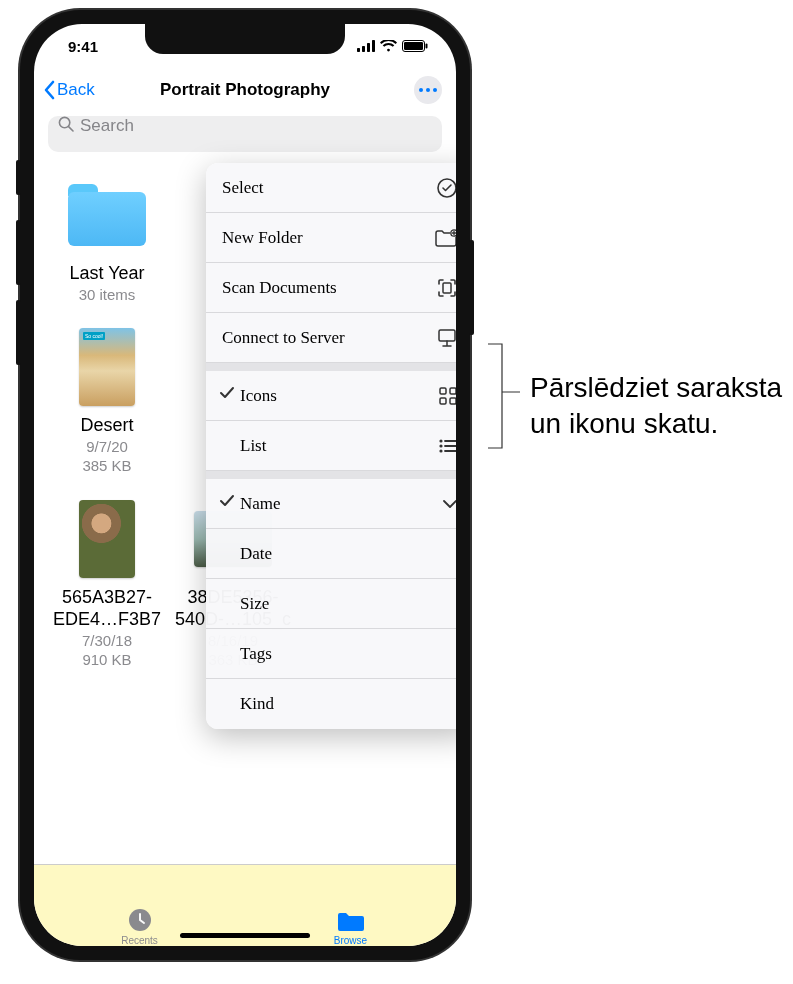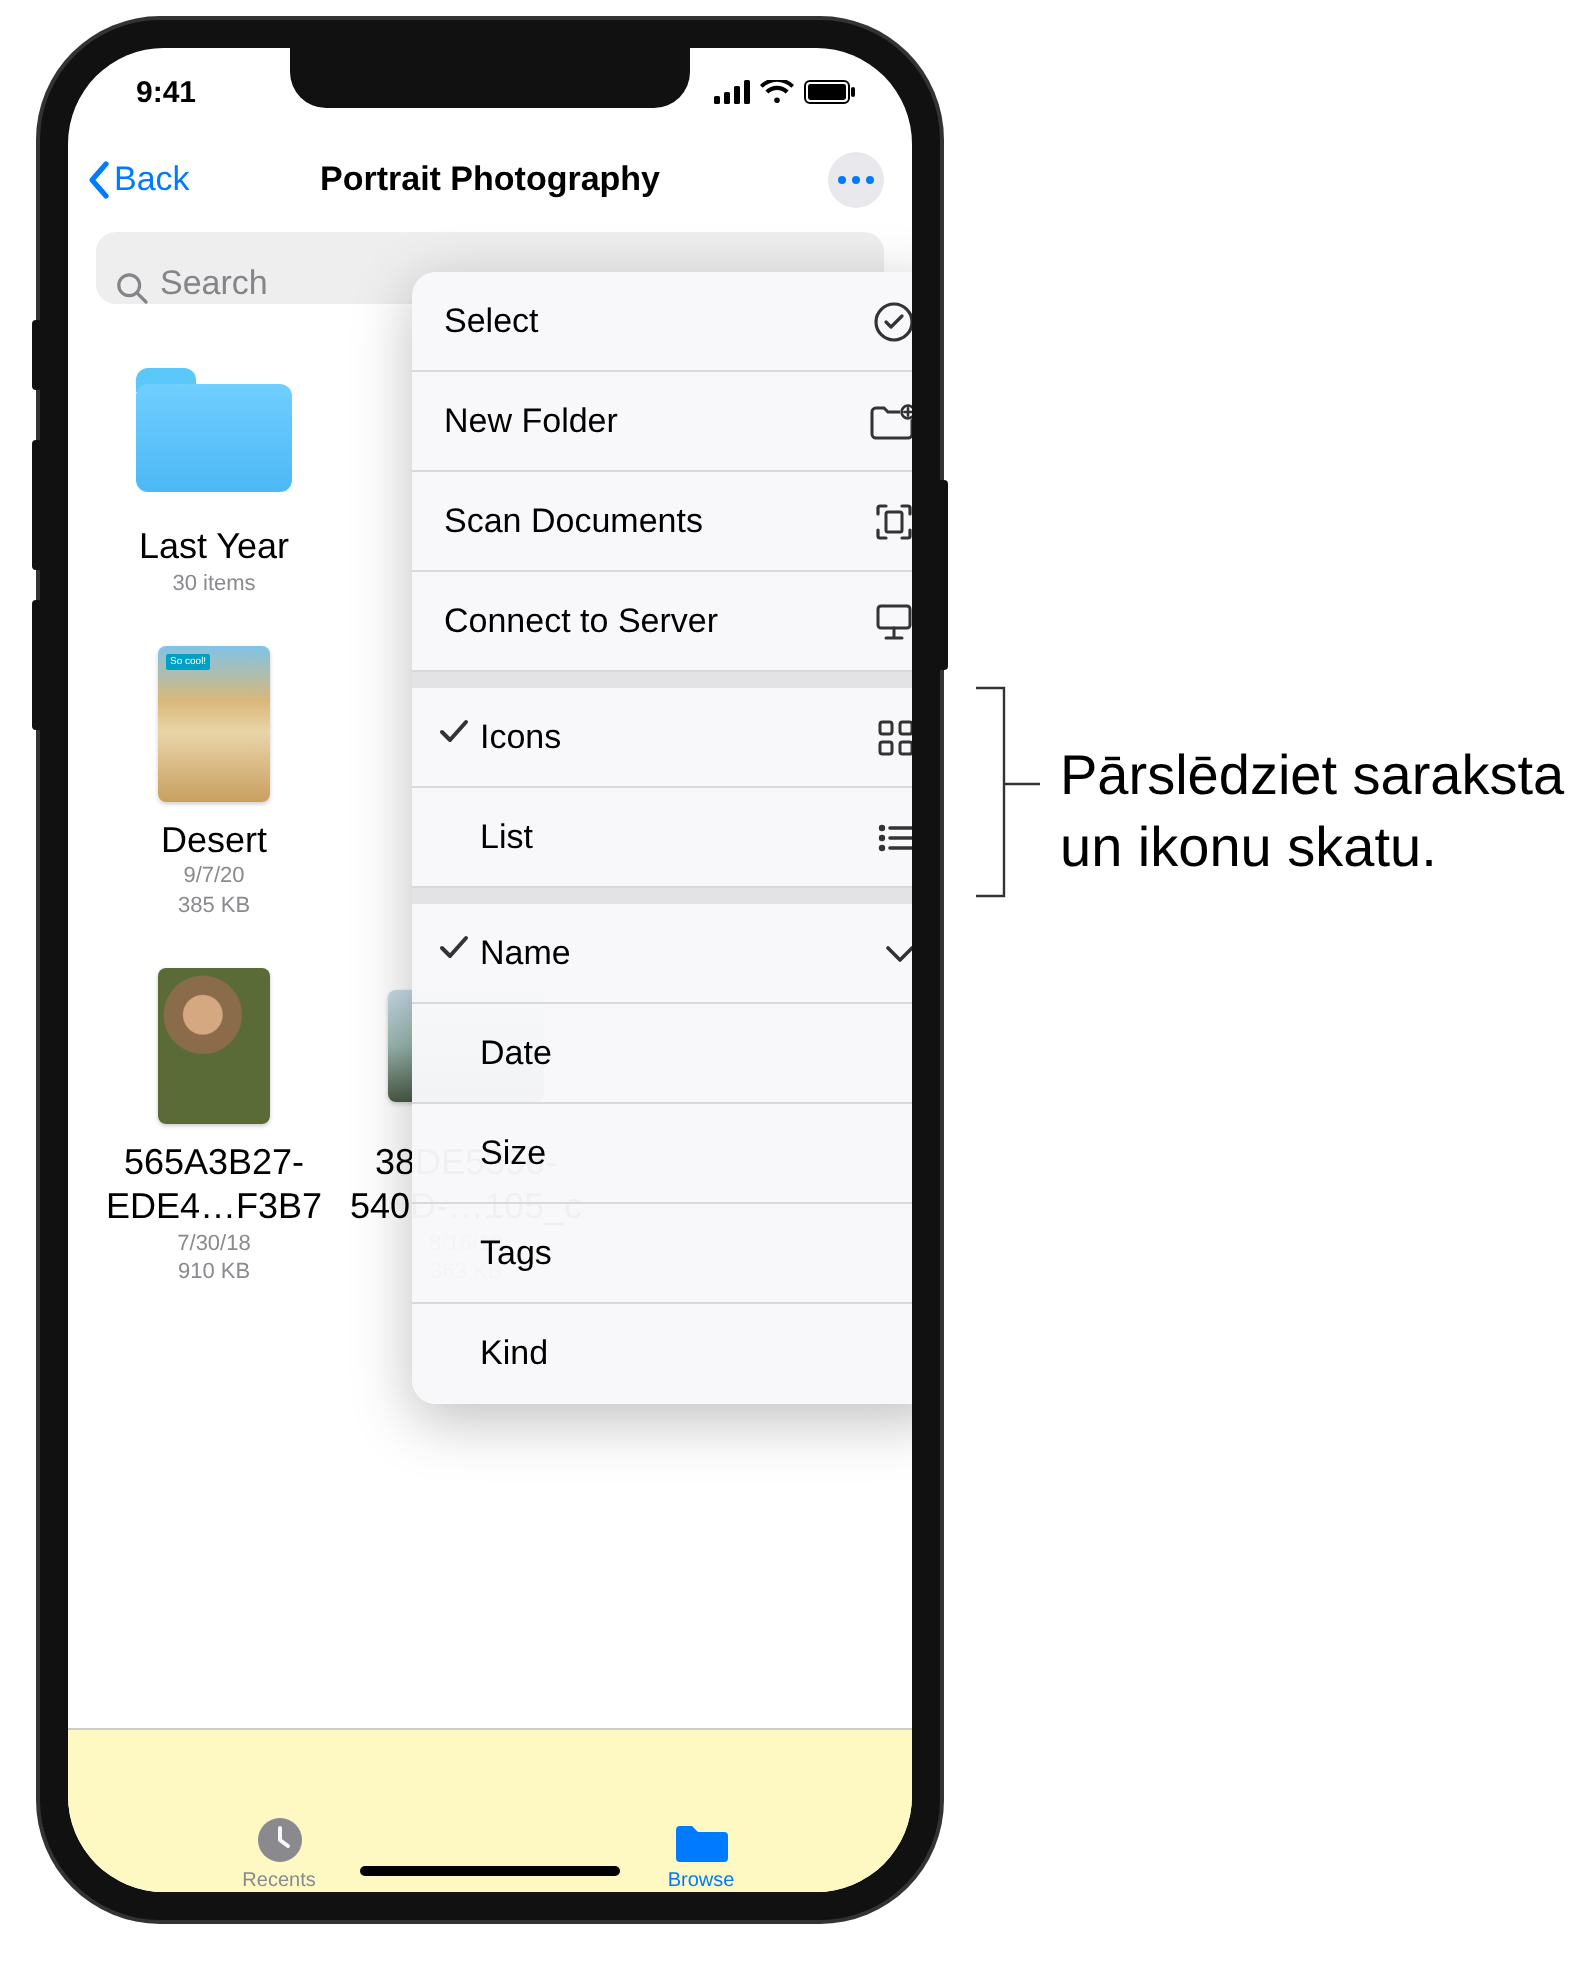--- a/index.html
+++ b/index.html
@@ -93,21 +93,21 @@
     display: flex;
     align-items: center;
     justify-content: center;
   }
   .search-bar {
     margin: 4px 14px 10px;
     height: 36px;
     background: #eeeeef;
     border-radius: 10px;
     display: flex;
-    align-items: flex-end;
+    align-items: flex-start;
     padding: 0 10px;
     color: #858589;
     font-size: 17px;
   }
   .search-bar svg { margin-right: 6px; }
   .content {
     padding: 10px 14px;
     display: flex;
     flex-wrap: wrap;
     gap: 20px 8px;
@@ -153,35 +153,36 @@
   }
   .photo-thumb.wide { width: 78px; height: 56px; }
   .tile-name {
     font-size: 18px;
     line-height: 1.25;
     color: #000;
     display: block;
     overflow-wrap: break-word;
   }
   .tile-meta {
-    font-size: 11px;
+    font-size: 15px;
     line-height: 1.3;
     color: #8a8a8e;
     display: block;
   }
   .popup {
     position: absolute;
-    top: 112px;
+    top: 139px;
     left: 172px;
     width: 268px;
     background: rgba(248,248,250,0.97);
     border-radius: 12px;
     box-shadow: 0 8px 30px rgba(0,0,0,.25);
     overflow: hidden;
     z-index: 50;
+    font-family: Liberation Serif, serif;
   }
   .popup-item {
     display: flex;
     align-items: center;
     justify-content: space-between;
     padding: 0 16px;
     height: 50px;
     font-size: 17px;
     border-bottom: 0.5px solid #d9d9dc;
   }

